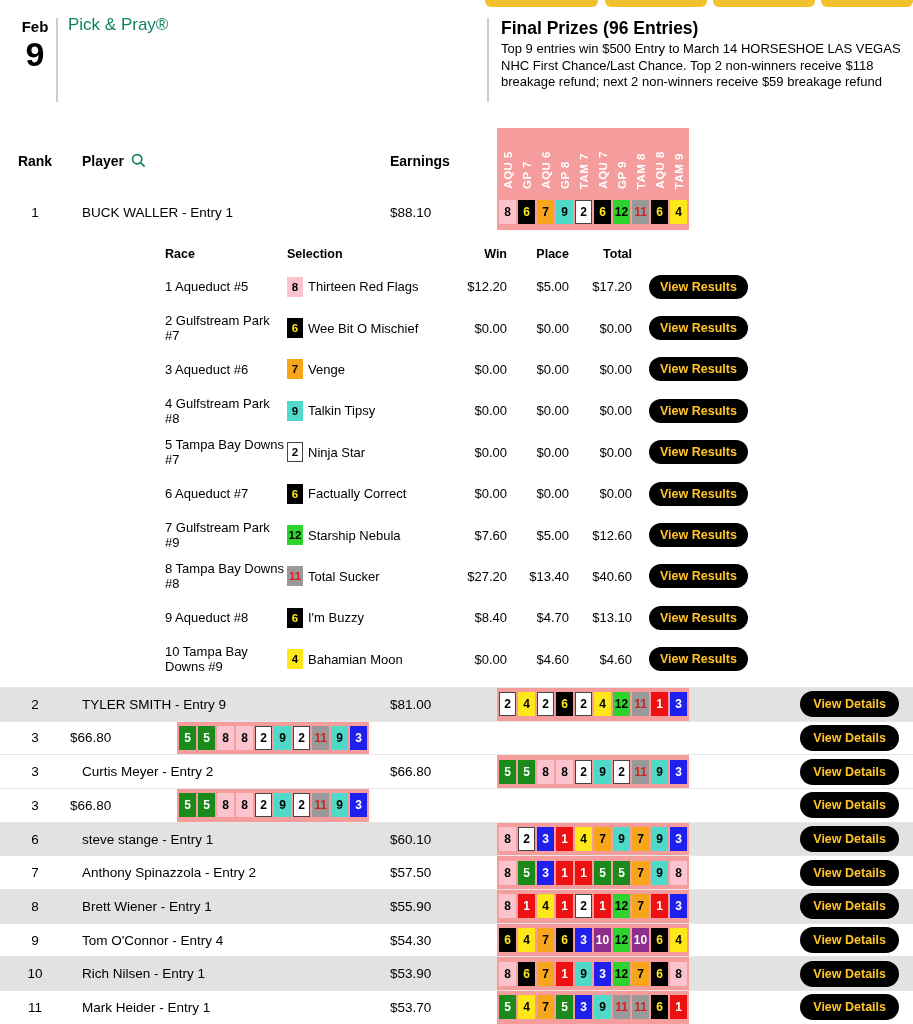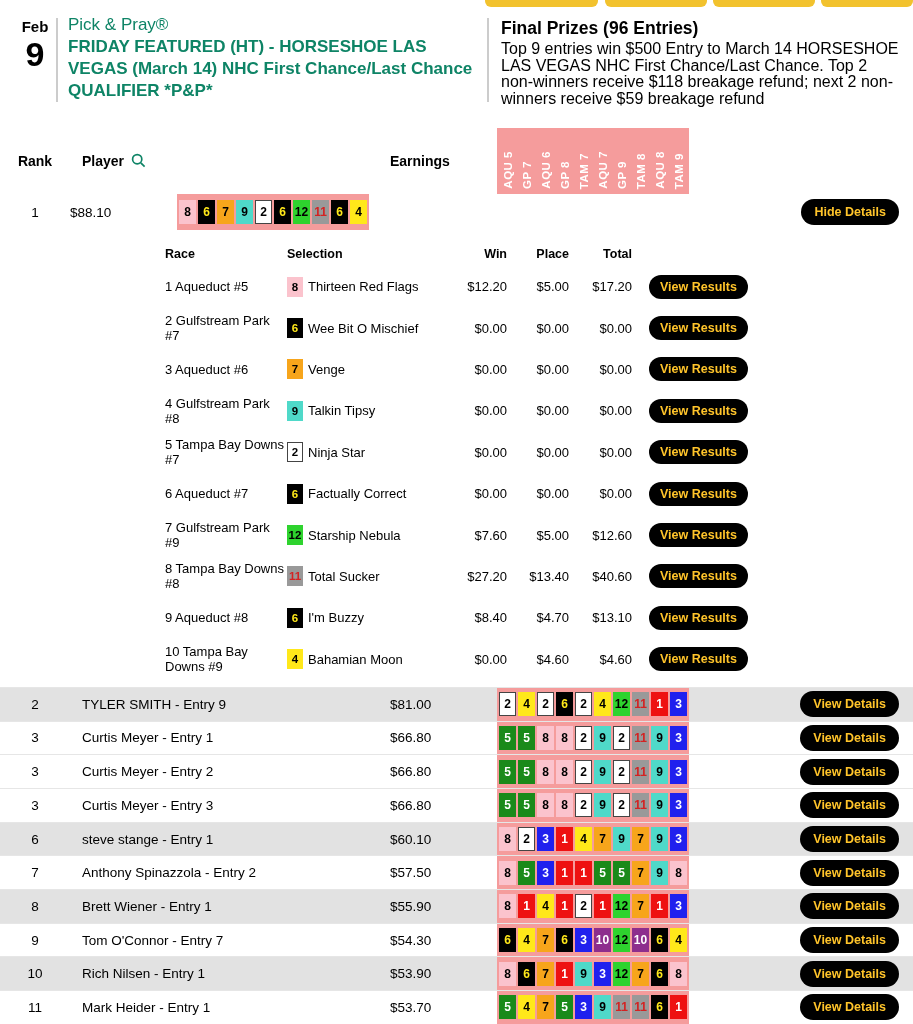--- a/index.html
+++ b/index.html
@@ -15,21 +15,21 @@
     position:absolute;left:14px;top:4px;width:42px;text-align:center;
     border-right:2px solid #ccc;padding-right:0;height:84px;
   }
   .date-month{font-size:15px;font-weight:bold;line-height:18px;}
   .date-day{font-size:34px;font-weight:bold;line-height:36px;}
   .title-block{position:absolute;left:68px;top:0;width:407px;color:#0E8466;}
   .event-subtitle{font-size:17px;line-height:22px;}
   .event-title{font-size:17px;font-weight:bold;line-height:22px;}
   .prizes-block{position:absolute;left:487px;top:4px;width:402px;border-left:2px solid #ccc;padding-left:12px;height:84px;}
   .prizes-heading{font-size:17.5px;font-weight:bold;line-height:21px;margin-bottom:2px;}
-  .prizes-desc{font-size:16px;line-height:16.5px;}
+  .prizes-desc{font-size:13px;line-height:16.5px;}
   
   .board{margin-top:20px;}
   .brow{display:flex;align-items:center;box-sizing:border-box;}
   .col-rank{width:70px;text-align:center;flex:none;}
   .col-player{width:320px;flex:none;padding-left:12px;box-sizing:border-box;display:flex;align-items:center;gap:7px;}
   .col-earn{width:107px;flex:none;}
   .col-picks{width:192px;flex:none;display:flex;align-items:center;justify-content:flex-start;gap:2px;padding-left:2px;box-sizing:border-box;align-self:stretch;}
   .col-action{flex:1;text-align:right;padding-right:14px;}
   .band-bg{background:#F59C9C;}
   
@@ -79,21 +79,20 @@
   <div class="top-bar" style="left:821px;width:92px;"></div>
 </div>
 
 <div class="event-header">
   <div class="date-block">
     <div class="date-month">Feb</div>
     <div class="date-day">9</div>
   </div>
   <div class="title-block">
     <div class="event-subtitle">Pick &amp; Pray®</div>
-    <div class="event-title">FRIDAY FEATURED (HT) - HORSESHOE LAS VEGAS (March 14) NHC First Chance/Last Chance QUALIFIER *P&amp;P*</div>
   </div>
   <div class="prizes-block">
     <div class="prizes-heading">Final Prizes (96 Entries)</div>
     <div class="prizes-desc">Top 9 entries win $500 Entry to March 14 HORSESHOE LAS VEGAS NHC First Chance/Last Chance. Top 2 non-winners receive $118 breakage refund; next 2 non-winners receive $59 breakage refund</div>
   </div>
 </div>
 
 <div class="board">
   <div class="brow board-head">
     <div class="col-rank hlabel">Rank</div>
@@ -137,34 +136,36 @@
         </div>
         <div class="track-cell">
           <span>TAM 9</span>
         </div>
       </div>
     <div class="col-action"></div>
   </div>
   <div id="rows-container">
       <div class="brow entry-row first">
         <div class="col-rank">1</div>
+        <div class="col-player">
+          <span>BUCK WALLER - Entry 1</span>
+        </div>
         <div class="col-earn">$88.10</div>
         <div class="col-picks band-bg">
           <span class="chip" style="background: rgb(251, 195, 205); color: rgb(0, 0, 0);">8</span>
           <span class="chip" style="background: rgb(0, 0, 0); color: rgb(255, 232, 26);">6</span>
           <span class="chip" style="background: rgb(247, 165, 27); color: rgb(0, 0, 0);">7</span>
           <span class="chip" style="background: rgb(79, 217, 201); color: rgb(0, 0, 0);">9</span>
           <span class="chip chip-border" style="background: rgb(255, 255, 255); color: rgb(0, 0, 0);">2</span>
           <span class="chip" style="background: rgb(0, 0, 0); color: rgb(255, 232, 26);">6</span>
           <span class="chip" style="background: rgb(46, 211, 46); color: rgb(0, 0, 0);">12</span>
           <span class="chip" style="background: rgb(153, 153, 153); color: rgb(212, 34, 34);">11</span>
           <span class="chip" style="background: rgb(0, 0, 0); color: rgb(255, 232, 26);">6</span>
           <span class="chip" style="background: rgb(255, 232, 26); color: rgb(0, 0, 0);">4</span>
         </div>
-        <div class="col-action"><button class="pill">Hide Details</button></div>
       </div>
       <div class="details">
         <div class="d-row d-head">
           <div class="d-spacer"></div>
           <div class="d-race">Race</div>
           <div class="d-sel">Selection</div>
           <div class="d-win">Win</div>
           <div class="d-place">Place</div>
           <div class="d-total">Total</div>
           <div class="d-btn"></div>
@@ -305,23 +306,20 @@
           <span class="chip" style="background: rgb(255, 232, 26); color: rgb(0, 0, 0);">4</span>
           <span class="chip" style="background: rgb(46, 211, 46); color: rgb(0, 0, 0);">12</span>
           <span class="chip" style="background: rgb(153, 153, 153); color: rgb(212, 34, 34);">11</span>
           <span class="chip" style="background: rgb(238, 17, 17); color: rgb(255, 255, 255);">1</span>
           <span class="chip" style="background: rgb(32, 32, 238); color: rgb(255, 255, 255);">3</span>
         </div>
         <div class="col-action"><button class="pill">View Details</button></div>
       </div>
       <div class="brow entry-row" style="height: 33.7px;">
         <div class="col-rank">3</div>
-        <div class="col-player">
-          <span>Curtis Meyer - Entry 1</span>
-        </div>
         <div class="col-earn">$66.80</div>
         <div class="col-picks band-bg">
           <span class="chip" style="background: rgb(26, 138, 26); color: rgb(255, 255, 255);">5</span>
           <span class="chip" style="background: rgb(26, 138, 26); color: rgb(255, 255, 255);">5</span>
           <span class="chip" style="background: rgb(251, 195, 205); color: rgb(0, 0, 0);">8</span>
           <span class="chip" style="background: rgb(251, 195, 205); color: rgb(0, 0, 0);">8</span>
           <span class="chip chip-border" style="background: rgb(255, 255, 255); color: rgb(0, 0, 0);">2</span>
           <span class="chip" style="background: rgb(79, 217, 201); color: rgb(0, 0, 0);">9</span>
           <span class="chip chip-border" style="background: rgb(255, 255, 255); color: rgb(0, 0, 0);">2</span>
           <span class="chip" style="background: rgb(153, 153, 153); color: rgb(212, 34, 34);">11</span>
@@ -345,23 +343,20 @@
           <span class="chip" style="background: rgb(79, 217, 201); color: rgb(0, 0, 0);">9</span>
           <span class="chip chip-border" style="background: rgb(255, 255, 255); color: rgb(0, 0, 0);">2</span>
           <span class="chip" style="background: rgb(153, 153, 153); color: rgb(212, 34, 34);">11</span>
           <span class="chip" style="background: rgb(79, 217, 201); color: rgb(0, 0, 0);">9</span>
           <span class="chip" style="background: rgb(32, 32, 238); color: rgb(255, 255, 255);">3</span>
         </div>
         <div class="col-action"><button class="pill">View Details</button></div>
       </div>
       <div class="brow entry-row" style="height: 33.7px;">
         <div class="col-rank">3</div>
-        <div class="col-player">
-          <span>Curtis Meyer - Entry 3</span>
-        </div>
         <div class="col-earn">$66.80</div>
         <div class="col-picks band-bg">
           <span class="chip" style="background: rgb(26, 138, 26); color: rgb(255, 255, 255);">5</span>
           <span class="chip" style="background: rgb(26, 138, 26); color: rgb(255, 255, 255);">5</span>
           <span class="chip" style="background: rgb(251, 195, 205); color: rgb(0, 0, 0);">8</span>
           <span class="chip" style="background: rgb(251, 195, 205); color: rgb(0, 0, 0);">8</span>
           <span class="chip chip-border" style="background: rgb(255, 255, 255); color: rgb(0, 0, 0);">2</span>
           <span class="chip" style="background: rgb(79, 217, 201); color: rgb(0, 0, 0);">9</span>
           <span class="chip chip-border" style="background: rgb(255, 255, 255); color: rgb(0, 0, 0);">2</span>
           <span class="chip" style="background: rgb(153, 153, 153); color: rgb(212, 34, 34);">11</span>
@@ -426,21 +421,21 @@
           <span class="chip" style="background: rgb(46, 211, 46); color: rgb(0, 0, 0);">12</span>
           <span class="chip" style="background: rgb(247, 165, 27); color: rgb(0, 0, 0);">7</span>
           <span class="chip" style="background: rgb(238, 17, 17); color: rgb(255, 255, 255);">1</span>
           <span class="chip" style="background: rgb(32, 32, 238); color: rgb(255, 255, 255);">3</span>
         </div>
         <div class="col-action"><button class="pill">View Details</button></div>
       </div>
       <div class="brow entry-row" style="height: 33.7px;">
         <div class="col-rank">9</div>
         <div class="col-player">
-          <span>Tom O'Connor - Entry 7</span>
+          <span>Tom O'Connor - Entry 4</span>
         </div>
         <div class="col-earn">$54.30</div>
         <div class="col-picks band-bg">
           <span class="chip" style="background: rgb(0, 0, 0); color: rgb(255, 232, 26);">6</span>
           <span class="chip" style="background: rgb(255, 232, 26); color: rgb(0, 0, 0);">4</span>
           <span class="chip" style="background: rgb(247, 165, 27); color: rgb(0, 0, 0);">7</span>
           <span class="chip" style="background: rgb(0, 0, 0); color: rgb(255, 232, 26);">6</span>
           <span class="chip" style="background: rgb(32, 32, 238); color: rgb(255, 255, 255);">3</span>
           <span class="chip" style="background: rgb(141, 46, 141); color: rgb(255, 255, 255);">10</span>
           <span class="chip" style="background: rgb(46, 211, 46); color: rgb(0, 0, 0);">12</span>

